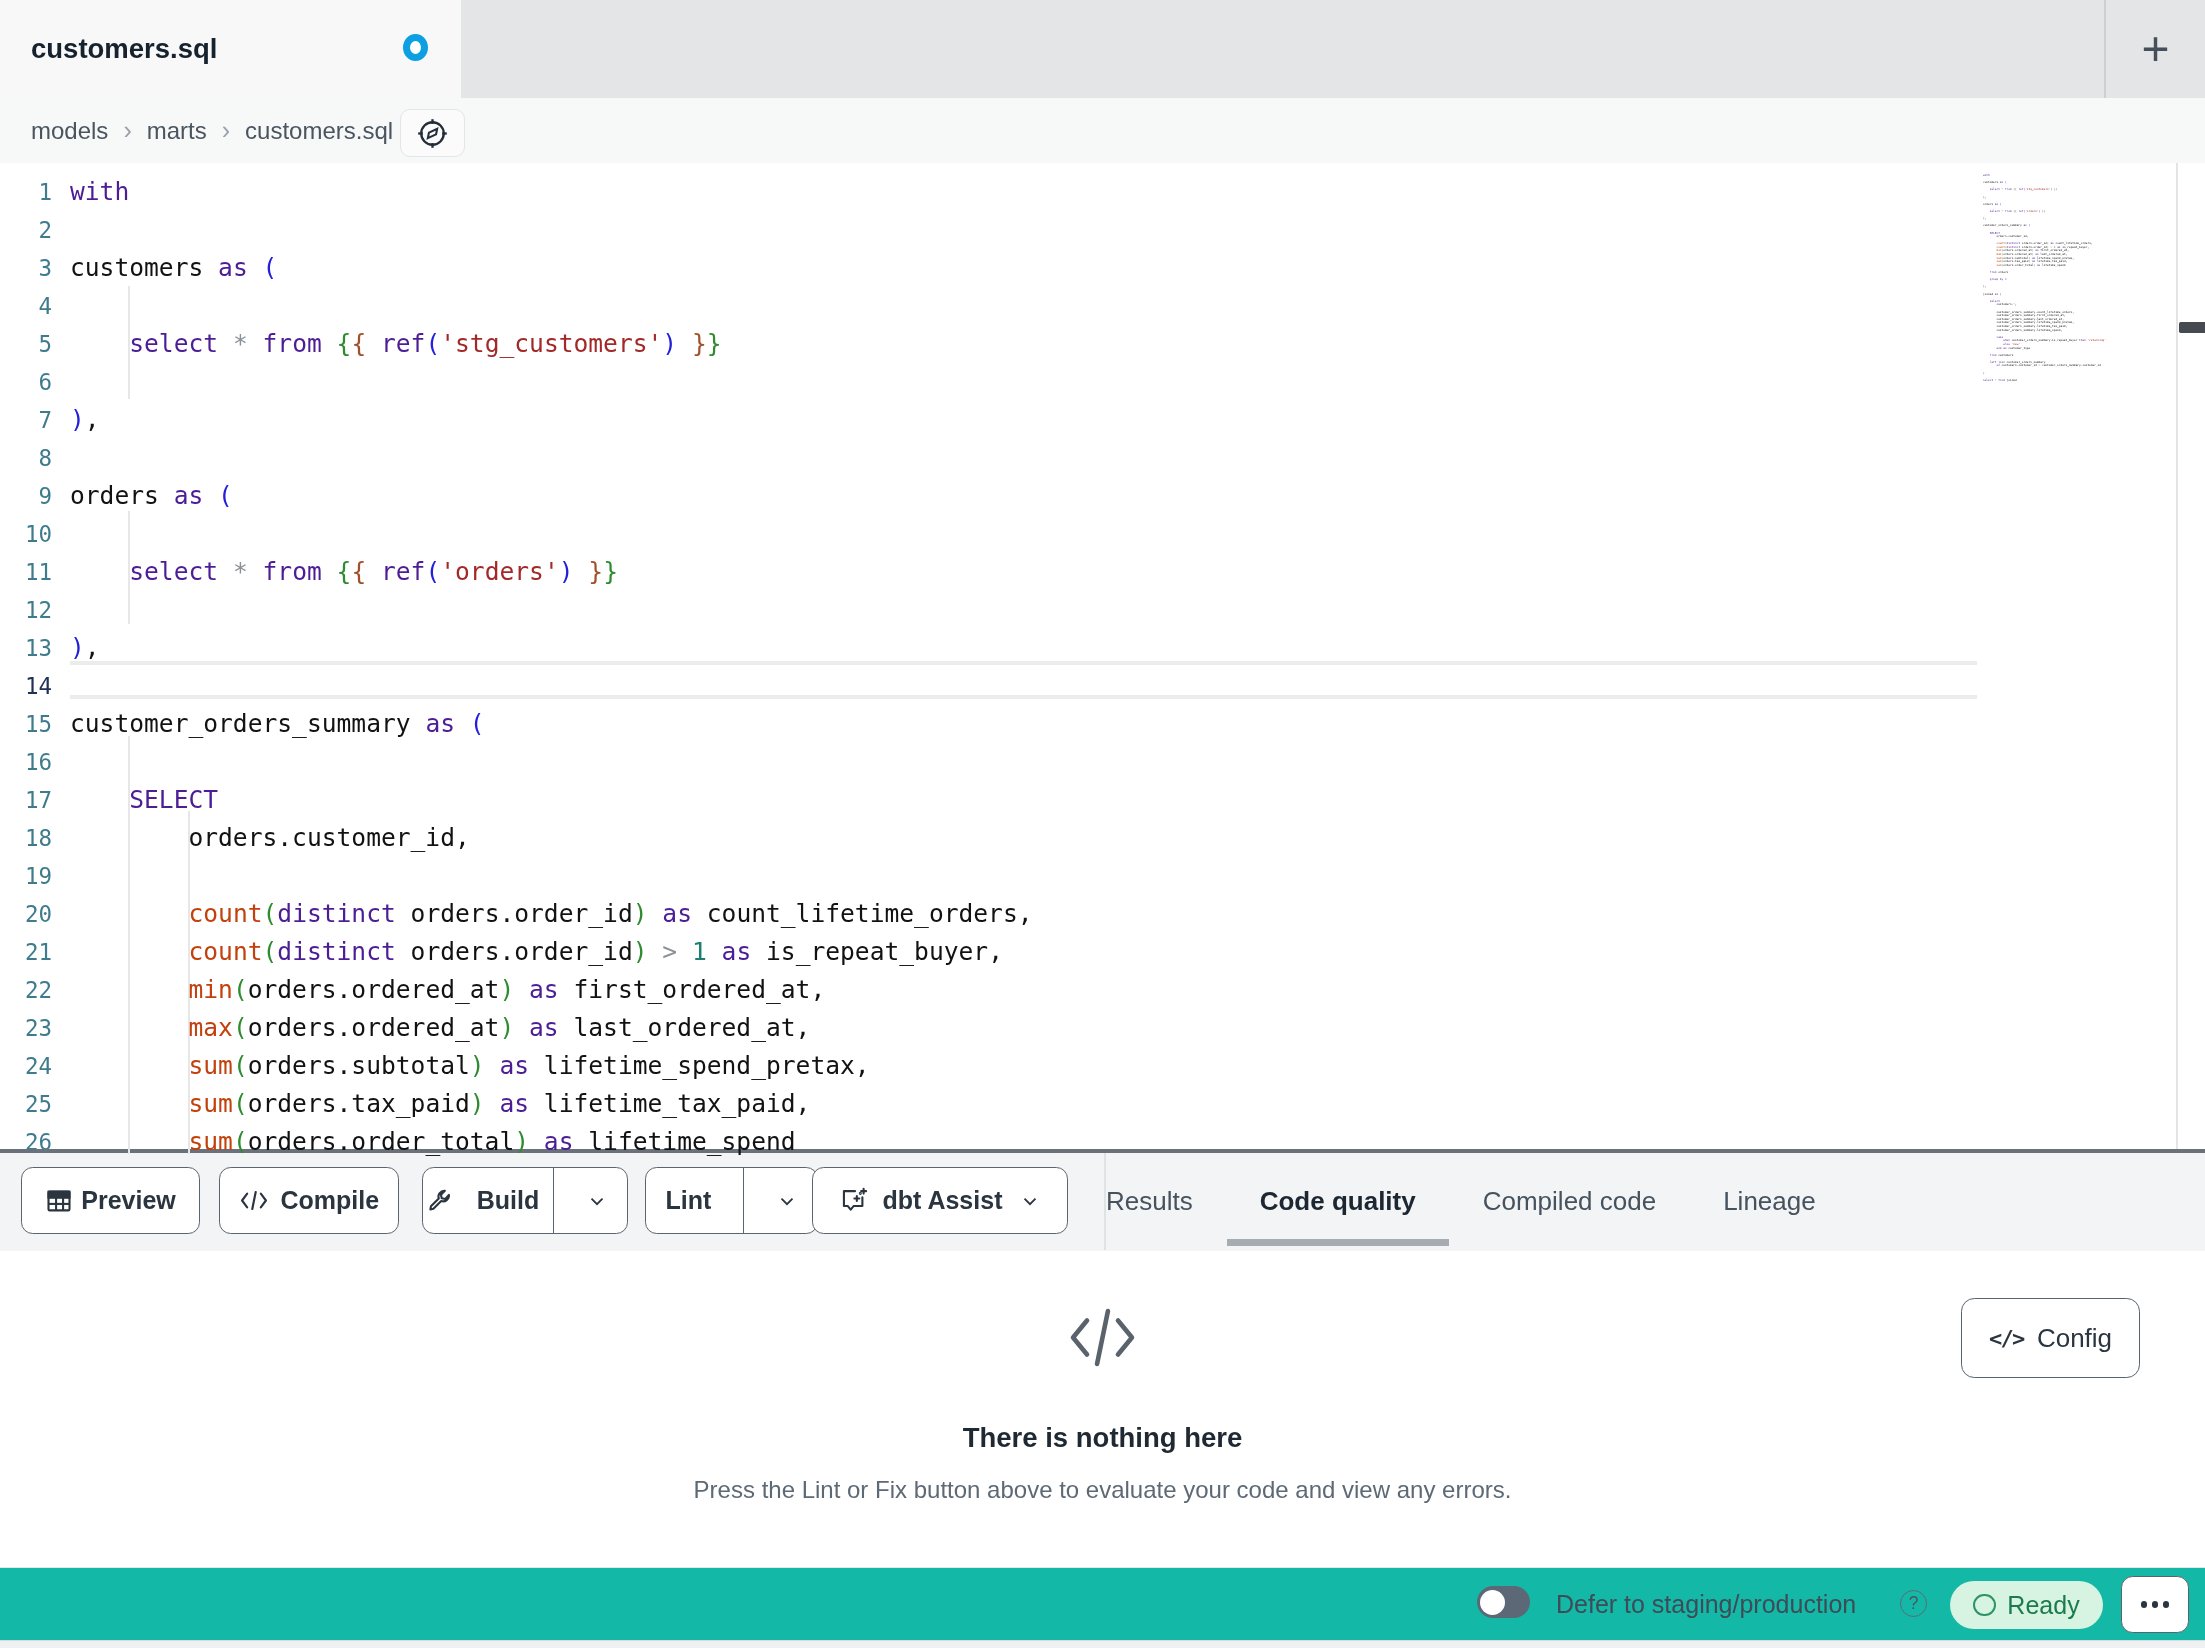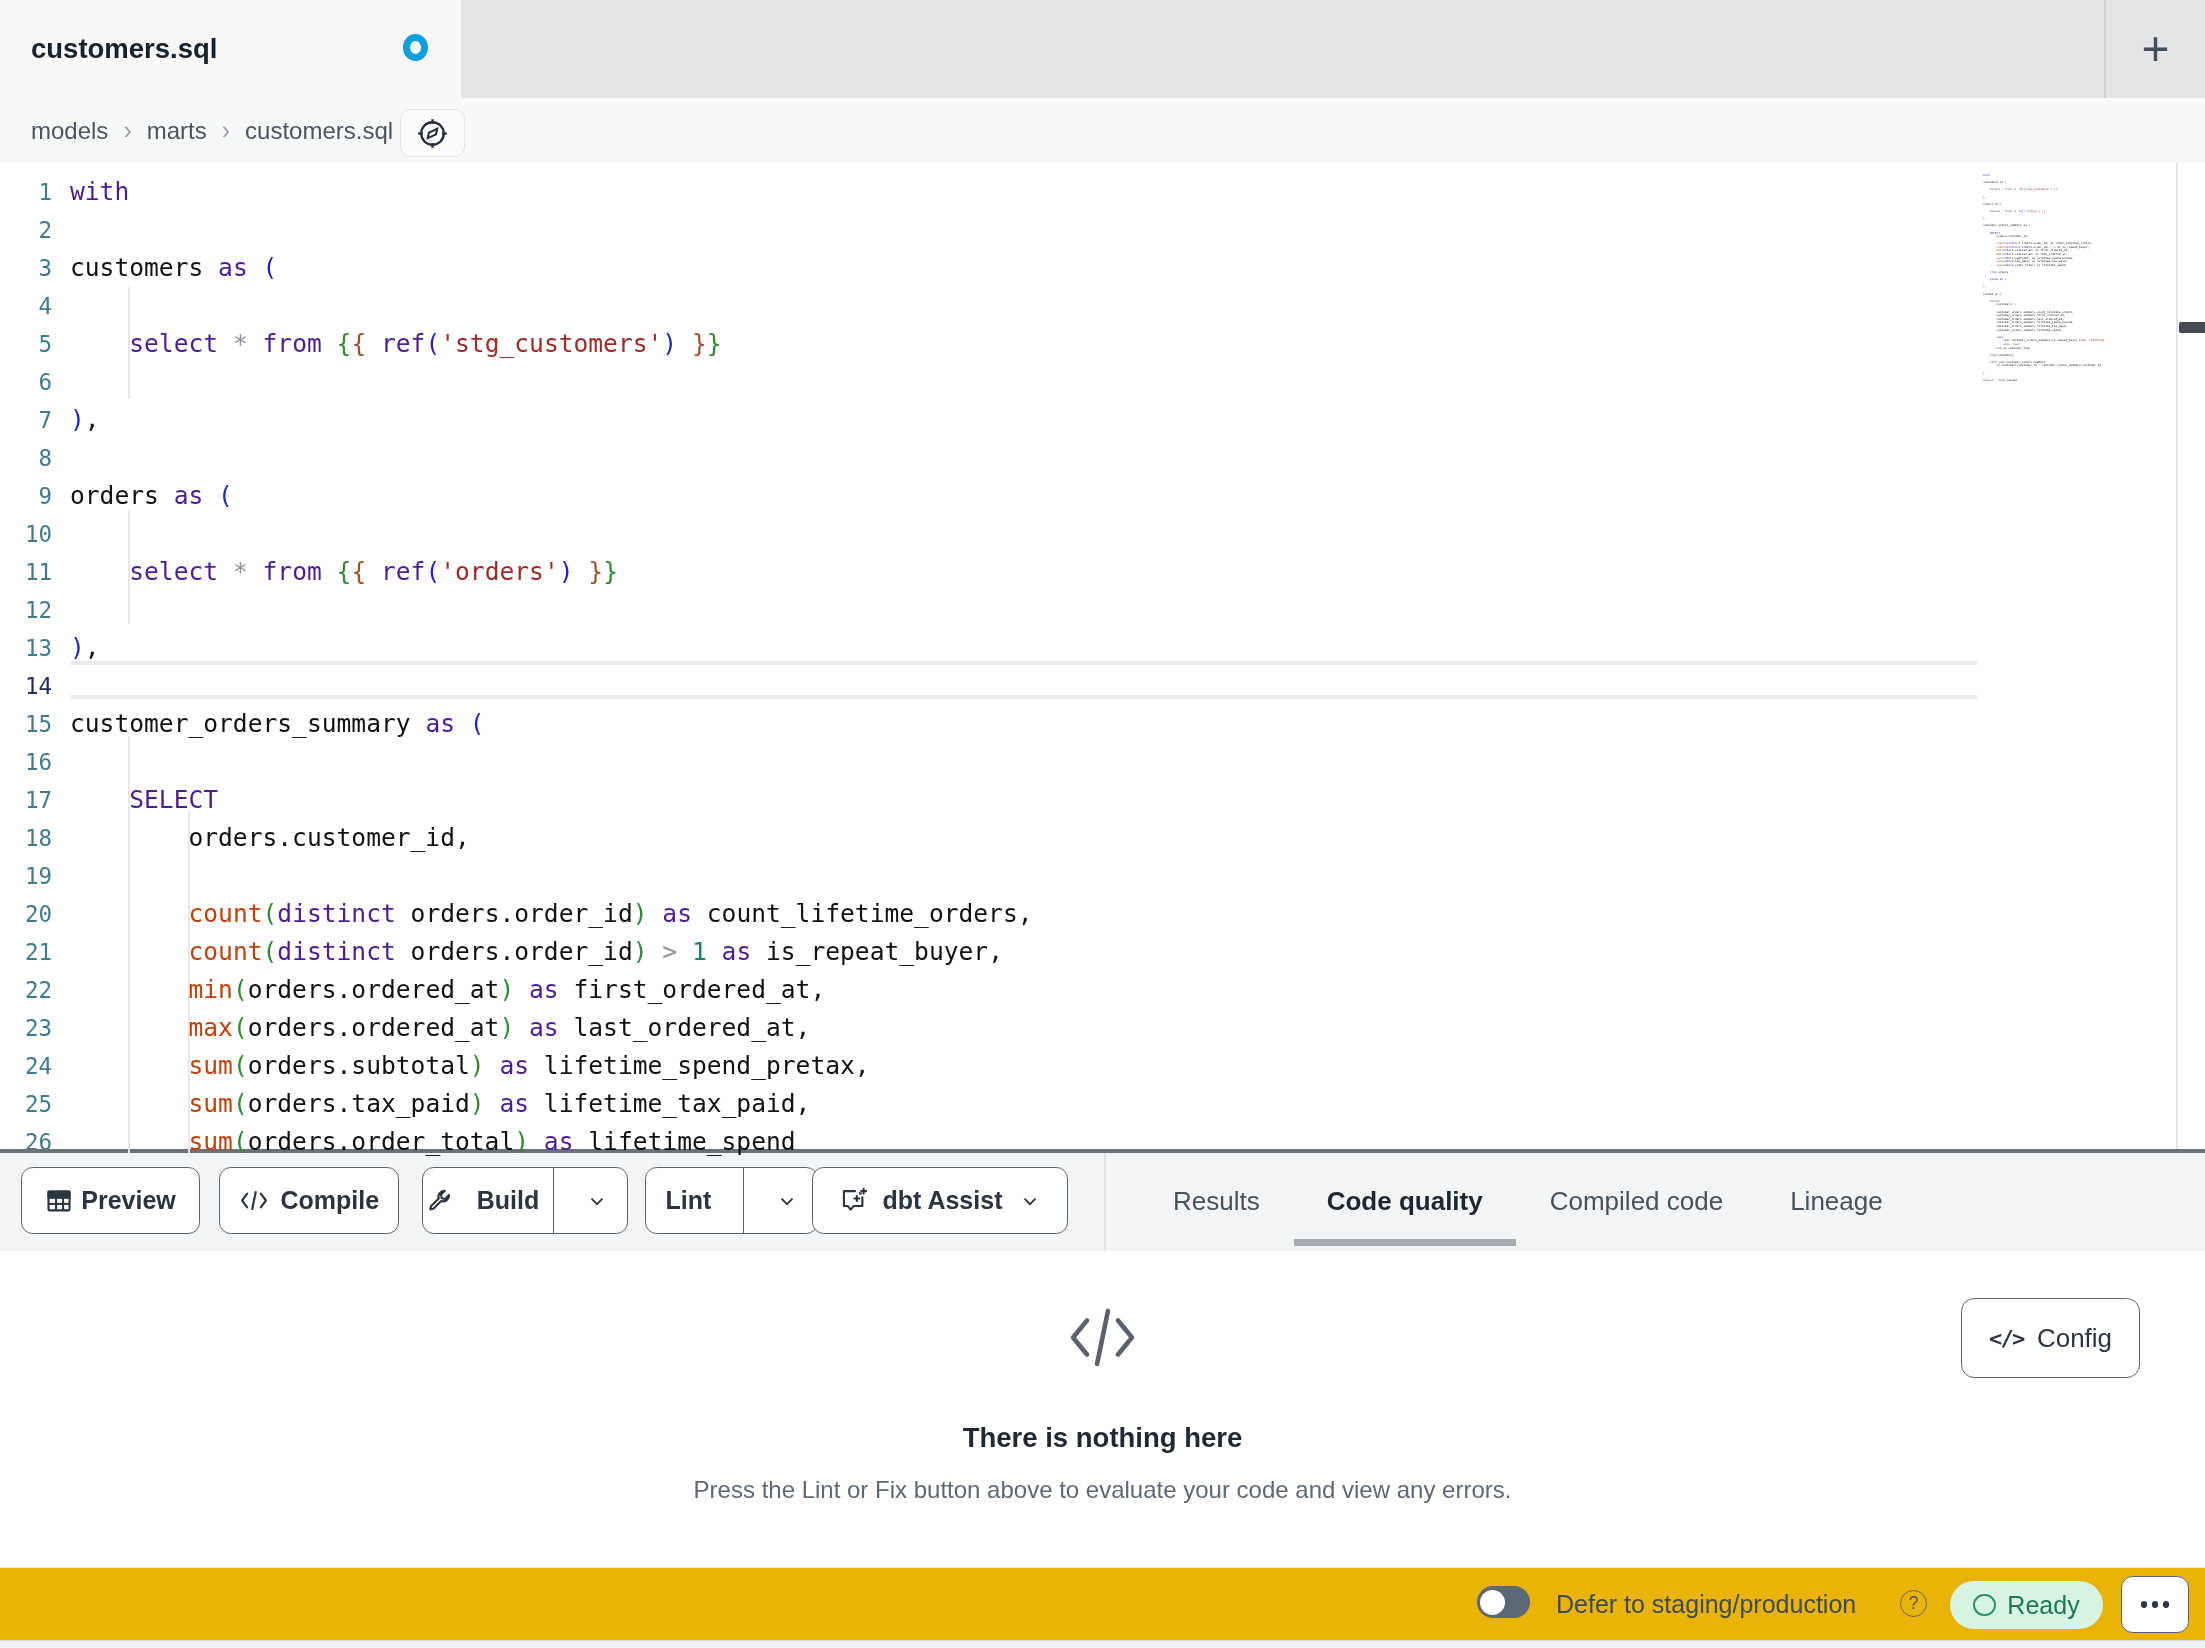--- a/index.html
+++ b/index.html
@@ -43,38 +43,38 @@
   .editor-right-divider{position:absolute;left:2176px;top:0;width:1.7px;height:990px;background:#e4e4e5;}
   .scroll-handle{position:absolute;left:2179px;top:159px;width:27px;height:11px;background:#464b51;border-radius:1.7px;cursor:pointer;}
 
   
   .splitter{position:absolute;left:0;top:1149px;width:2205px;height:4.2px;background:#6a717b;cursor:row-resize;}
   .toolbar{position:absolute;left:0;top:1153px;width:2205px;height:98px;background:#f3f4f5;border-bottom:0.8px solid #e7e8ea;}
   .tbtn{position:absolute;top:14px;height:67px;box-sizing:border-box;border:1.7px solid #5b656f;border-radius:11.7px;background:#fff;
         display:flex;align-items:center;justify-content:center;gap:11.7px;font-size:25px;font-weight:600;color:#2b3540;cursor:pointer;}
   .tbtn .seg-divider{width:1.7px;align-self:stretch;background:#5b656f;}
   .toolbar-divider{position:absolute;left:1104px;top:0;width:1.7px;height:97px;background:#e0e2e4;}
-  .panel-tabs{position:absolute;left:1106px;top:0;right:0;height:97px;display:flex;align-items:center;gap:67px;padding-left:67px;}
+  .panel-tabs{position:absolute;left:1106px;top:0;right:0;height:97px;display:flex;align-items:center;gap:67px;}
   .panel-tab{position:relative;height:97px;display:flex;align-items:center;font-size:26px;color:#46525e;cursor:pointer;white-space:nowrap;}
   .panel-tab.active{color:#1c2732;font-weight:700;}
   .panel-tab.active::after{content:"";position:absolute;left:-33px;right:-33px;bottom:4.2px;height:6.7px;background:#a6acb1;}
 
   
   .results{position:absolute;left:0;top:1251px;width:2205px;height:316px;background:#fff;}
   .empty{position:absolute;left:0;right:0;top:40px;text-align:center;}
   .empty-title{font-size:27.5px;font-weight:700;color:#1f2933;margin-top:38px;}
   .empty-sub{font-size:24px;color:#5d6975;margin-top:22px;}
   .config-btn{position:absolute;left:1961px;top:47px;width:179px;height:80px;box-sizing:border-box;border:1.7px solid #59636d;
               border-radius:13.3px;background:#fff;display:flex;align-items:center;justify-content:center;gap:13.3px;
               font-size:26px;color:#2b3540;cursor:pointer;}
   .config-code{font-family:"DejaVu Sans Mono",monospace;font-size:22px;font-weight:600;letter-spacing:-1.7px;}
   .ibeam{position:absolute;left:824px;top:315px;}
 
   
-  .statusbar{position:absolute;left:0;top:1567px;width:2205px;height:73px;background:#eab308;border-top:1.7px solid #e4e6e8;}
+  .statusbar{position:absolute;left:0;top:1567px;width:2205px;height:73px;background:#14b8a6;border-top:1.7px solid #e4e6e8;}
   .toggle{position:absolute;left:1477px;top:18.3px;width:53px;height:32px;border-radius:16px;background:#5d6876;cursor:pointer;}
   .toggle .knob{position:absolute;left:3.3px;top:3.3px;width:25px;height:25px;border-radius:50%;background:#fff;}
   .defer-label{position:absolute;left:1556px;top:0;height:73px;display:flex;align-items:center;font-size:25px;color:#3f4b57;}
   .help-circle{position:absolute;left:1900px;top:22px;width:27px;height:27px;box-sizing:border-box;border:1.7px solid #5f6b76;border-radius:50%;
                display:flex;align-items:center;justify-content:center;font-size:17.5px;color:#4a545f;cursor:pointer;}
   .ready-badge{position:absolute;left:1950px;top:13.3px;width:153px;height:48px;border-radius:24px;background:#d7f3e1;
                display:flex;align-items:center;justify-content:center;gap:11.7px;font-size:25px;color:#1b7b4e;}
   .ready-ring{width:18.3px;height:18.3px;border:2.5px solid #2f9463;border-radius:50%;}
   .more-btn{position:absolute;left:2121px;top:8.3px;width:68px;height:57px;box-sizing:border-box;border:1.7px solid #59636d;border-radius:11.7px;
             background:#fff;display:flex;align-items:center;justify-content:center;gap:4.2px;cursor:pointer;}

